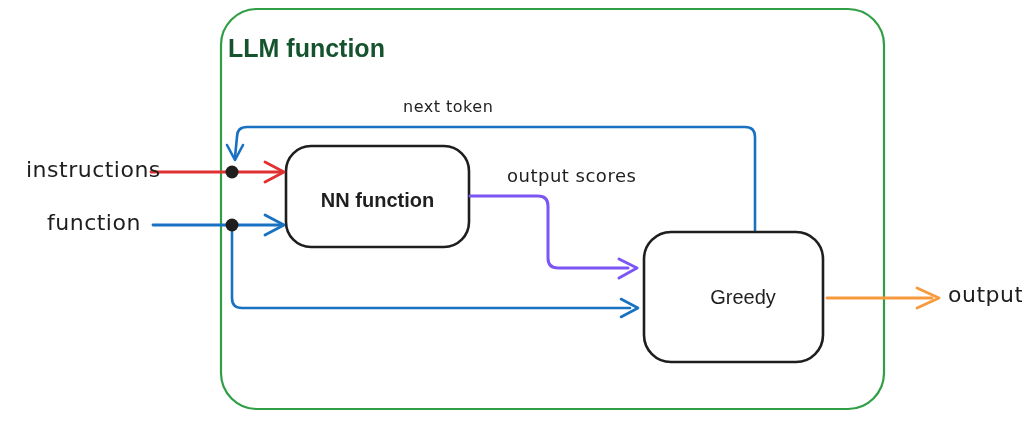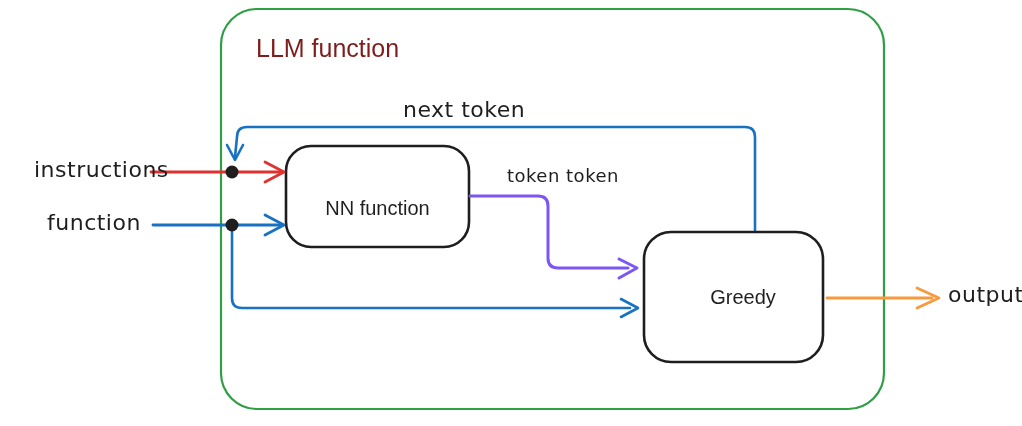--- a/index.html
+++ b/index.html
@@ -26,67 +26,67 @@
     position: absolute;
     color: #1e1e1e;
     white-space: nowrap;
   }
   
   .hand {
     font-family: "DejaVu Sans", cursive, sans-serif;
     letter-spacing: 0.5px;
   }
   .container-title {
-    left: 256px;
+    left: 228px;
     top: 34px;
     font-size: 25px;
-    font-weight: 400;
-    color: #7f1d1d;
+    font-weight: 700;
+    color: #14532d;
   }
   .node-label {
     display: flex;
     flex-direction: column;
     align-items: center;
     justify-content: center;
     text-align: center;
     font-size: 20px;
     color: #1f1f1f;
     line-height: 1.45;
   }
   .nn-label {
     left: 286px;
-    top: 158px;
+    top: 150px;
     width: 183px;
     height: 101px;
+    font-weight: bold;
   }
   .greedy-label {
     left: 644px;
     top: 232px;
     width: 198px;
     height: 130px;
   }
   .instructions-label {
     left: 26px;
     top: 157px;
     width: 112px;
     text-align: right;
     font-size: 22px;
-    margin-left: 8px;
   }
   .behaviour-label {
     left: 47px;
     top: 210px;
     width: 91px;
     text-align: right;
     font-size: 22px;
   }
   .next-token-label {
     left: 403px;
     top: 97px;
-    font-size: 22px;
+    font-size: 16px;
   }
   .token-scores-label {
     left: 507px;
     top: 165px;
     font-size: 18px;
   }
   .output-label {
     left: 948px;
     top: 282px;
     font-size: 22px;
@@ -148,17 +148,17 @@
   <div class="lbl node-label greedy-label">
     <span>Greedy</span>
   </div>
 
   <div class="lbl hand instructions-label">instructions</div>
 
   <div class="lbl hand behaviour-label">function</div>
 
   <div class="lbl hand next-token-label">next token</div>
 
-  <div class="lbl hand token-scores-label">token token</div>
+  <div class="lbl hand token-scores-label">output scores</div>
 
   <div class="lbl hand output-label">output</div>
 
 </div>
 
 </body></html>

